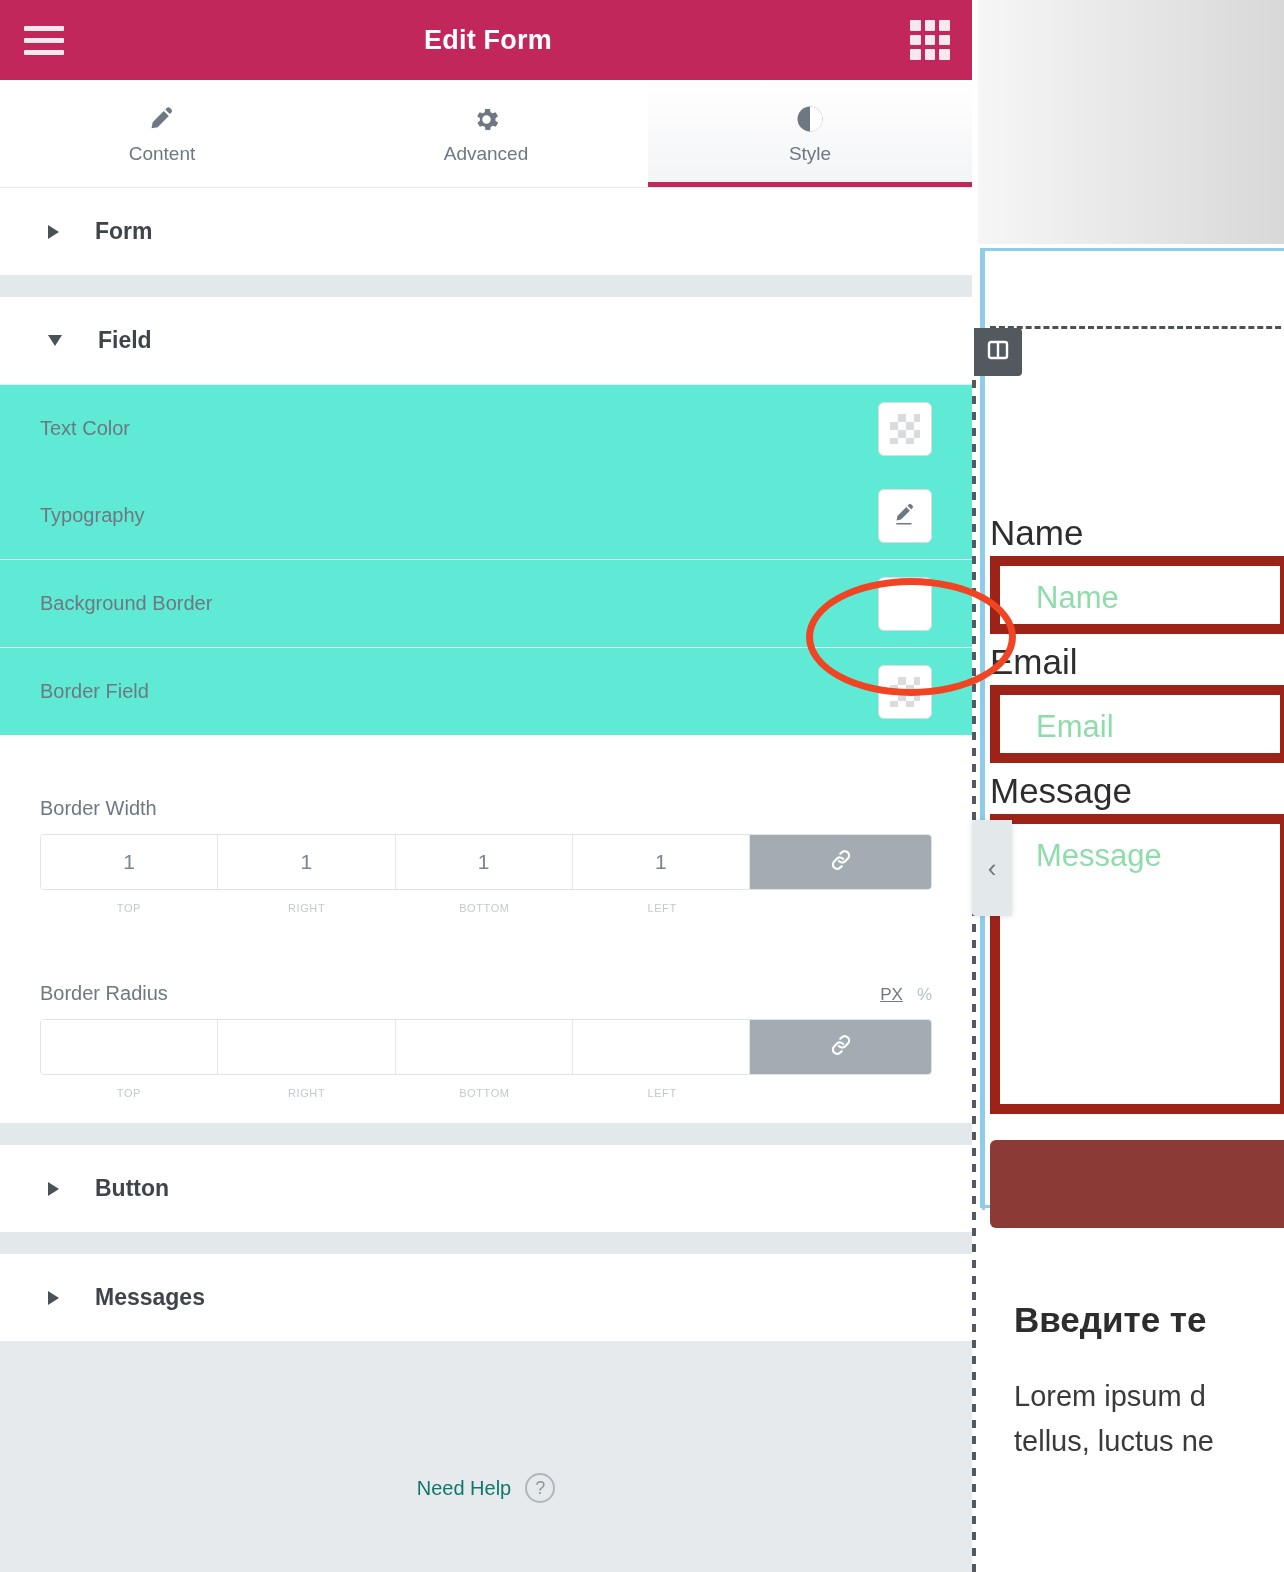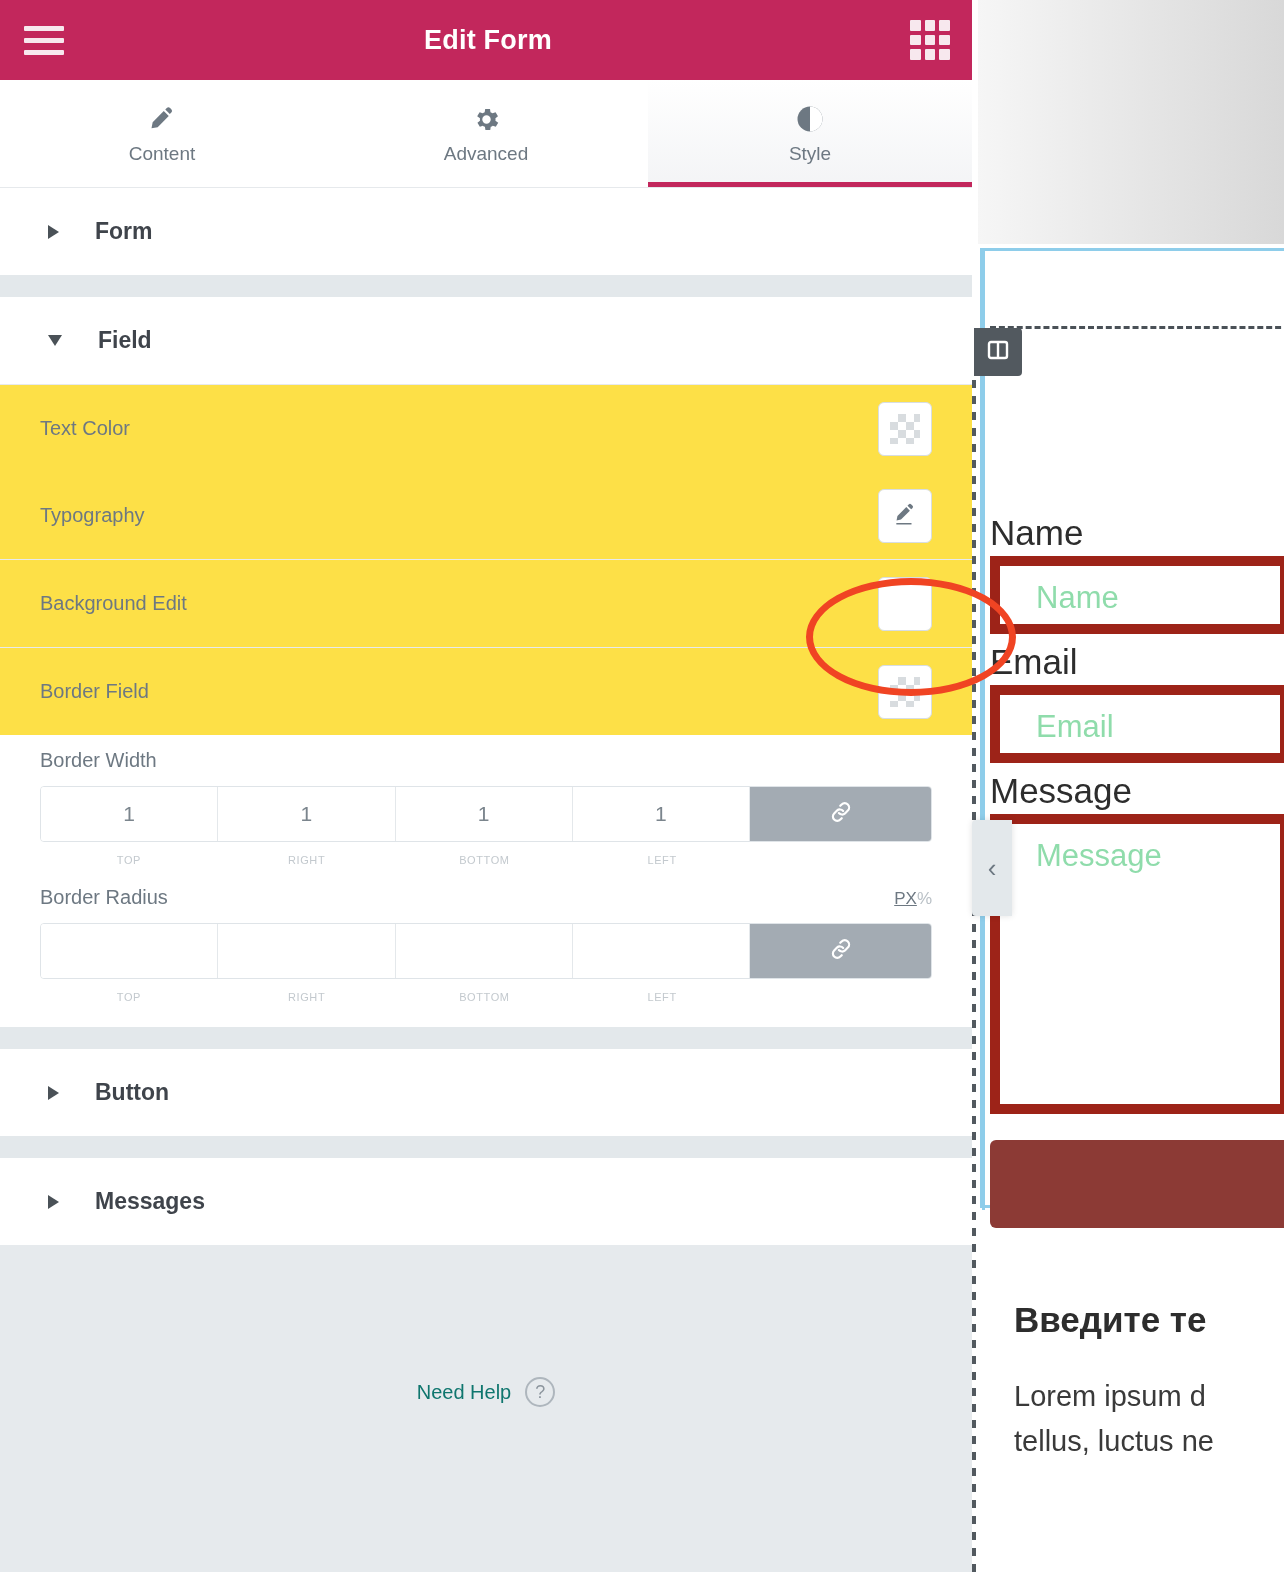--- a/index.html
+++ b/index.html
@@ -56,21 +56,21 @@
     display: flex; align-items: center; gap: 36px;
     cursor: pointer;
   }
   .caret { width: 0; height: 0; }
   .caret.right { border-left: 11px solid #4a5157; border-top: 7px solid transparent;
     border-bottom: 7px solid transparent; }
   .caret.down { border-top: 11px solid #4a5157; border-left: 7px solid transparent;
     border-right: 7px solid transparent; }
   .section-title { font-size: 23px; font-weight: 700; color: #3f444b; }
 
-  .ctrl-group { background: #fde047; }
+  .ctrl-group { background: #5eead4; }
   .ctrl-row {
     display: flex; align-items: center; justify-content: space-between;
     padding: 0 40px 0 40px; height: 83px;
   }
   .ctrl-row.tall { height: 87px; }
   .ctrl-label { font-size: 20px; color: #6d7882; }
   .divider { height: 1px; background: #e7eaed; margin: 0; }
 
   
   .swatch {
@@ -85,22 +85,22 @@
       linear-gradient(45deg, #d8dcdf 25%, transparent 25%, transparent 75%, #d8dcdf 75%);
     background-size: 16px 16px;
     background-position: 0 0, 8px 8px;
   }
   .swatch.pencil { display: flex; align-items: center; justify-content: center; }
 
   
   .dim-block { background: #fff; padding: 0 40px 6px 40px; }
   .dim-head { display: flex; align-items: flex-end; justify-content: space-between;
     padding: 14px 0 14px 0; }
-  .dim-title { font-size: 20px; color: #6d7882; }
-  .unit-toggle { display: flex; align-items: baseline; }
+  .dim-title { font-size: 20px; color: #6d7882; margin-top: 48px; }
+  .unit-toggle { display: flex; align-items: baseline; gap: 14px; }
   .unit { font-size: 17px; color: #b9c0c6; cursor: pointer; }
   .unit.active { color: #6d7882; text-decoration: underline; }
   .dim-inputs { display: flex; border: 1px solid #dfe4e8; border-radius: 4px;
     overflow: hidden; height: 56px; }
   .dim-inputs .cell { flex: 1; border-right: 1px solid #e4e8eb; background: #fff;
     display: flex; align-items: center; justify-content: center;
     font-size: 21px; color: #7b858d; cursor: text; }
   .dim-link { width: 181px; background: #a3abb3; display: flex;
     align-items: center; justify-content: center; cursor: pointer; }
   .dim-sublabels { display: flex; padding-top: 12px; }
@@ -248,21 +248,21 @@
               <svg width="26" height="26" viewBox="0 0 24 24" fill="#6d7882">
                 <path d="M17.8 3.2a1.7 1.7 0 0 0-2.4 0l-1.1 1.1 3.4 3.4 1.1-1.1a1.7 1.7 0 0 0 0-2.4l-1-1zM13.2 5.6 5 13.8l-.8 4.1 4.1-.8 8.2-8.2-3.3-3.3zM4 20.2h14v1.6H4z"></path>
               </svg>
             </span>
           </button>
         </div>
 
         <div class="divider"></div>
 
         <div class="ctrl-row tall">
-          <span class="ctrl-label">Background Edit</span>
+          <span class="ctrl-label">Background Border</span>
           <button class="swatch"></button>
         </div>
 
         <div class="divider"></div>
 
         <div class="ctrl-row tall">
           <span class="ctrl-label">Border Field</span>
           <button class="swatch checker"></button>
         </div>
 

